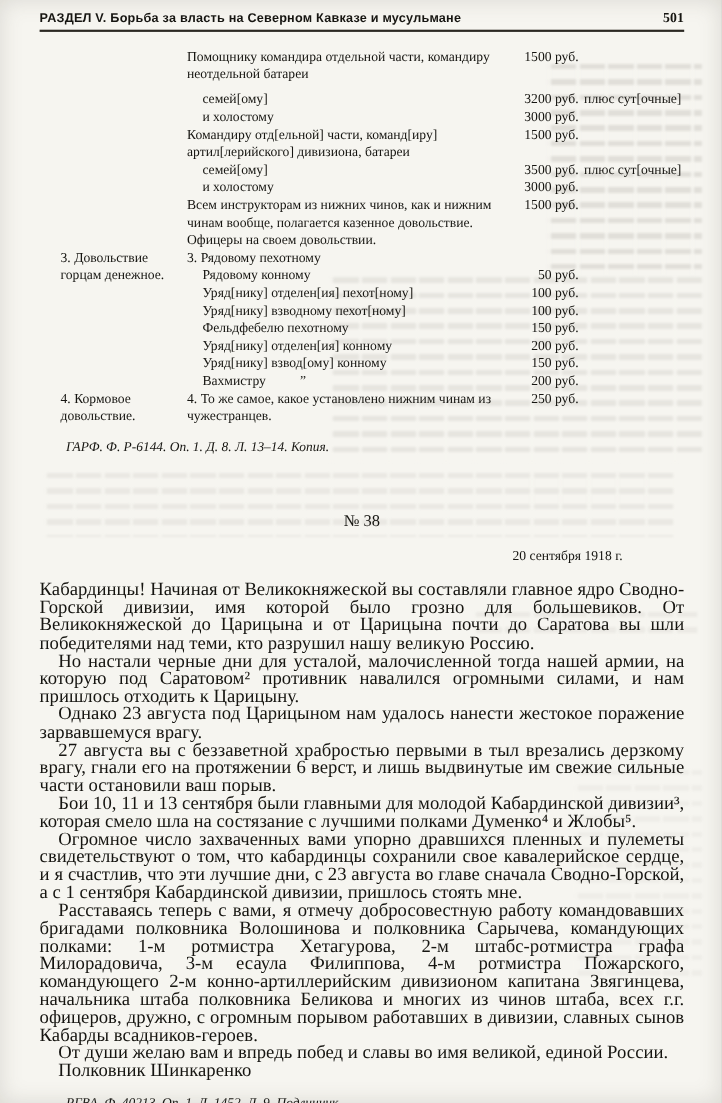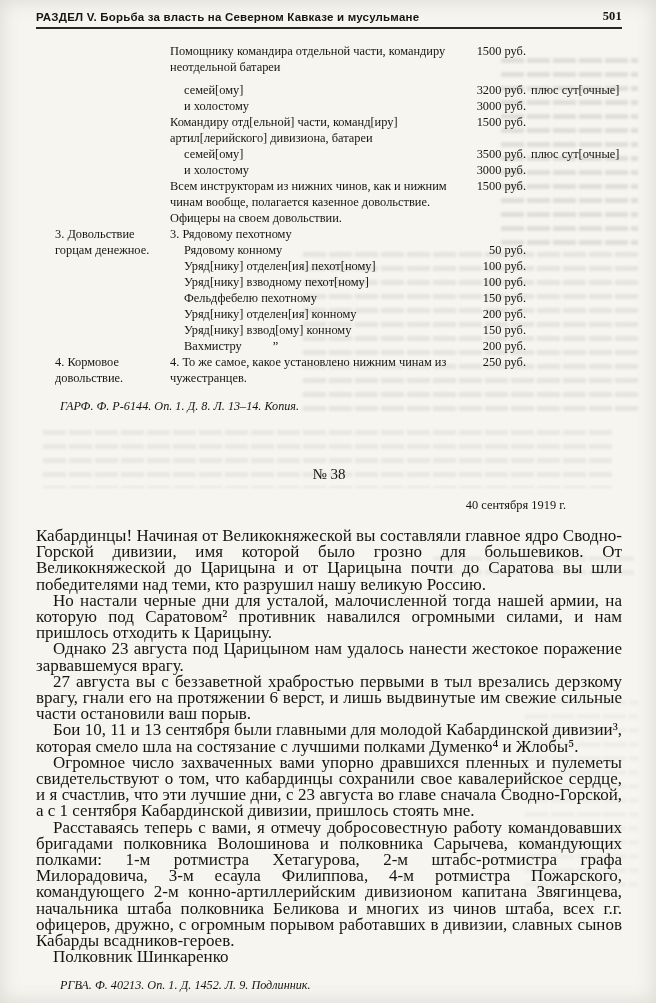--- a/index.html
+++ b/index.html
@@ -162,30 +162,31 @@
 
     </div>
 
     <div class="source">ГАРФ. Ф. Р-6144. Оп. 1. Д. 8. Л. 13–14. Копия.</div>
 
     <div class="doc-head">
       <div>№ 38</div>
     </div>
 
     <div class="dateplace">
-      <div>40 сентября 1919 г.</div>
+      <div>20 сентября 1918 г.</div>
     </div>
 
     <div class="bodytext">
       <p>Кабардинцы! Начиная от Великокняжеской вы составляли главное ядро Сводно-Горской дивизии, имя которой было грозно для большевиков. От Великокняжеской до Царицына и от Царицына почти до Саратова вы шли победителями над теми, кто разрушил нашу великую Россию.</p>
       <p class="ind">Но настали черные дни для усталой, малочисленной тогда нашей армии, на которую под Саратовом² противник навалился огромными силами, и нам пришлось отходить к Царицыну.</p>
       <p class="ind">Однако 23 августа под Царицыном нам удалось нанести жестокое поражение зарвавшемуся врагу.</p>
       <p class="ind">27 августа вы с беззаветной храбростью первыми в тыл врезались дерзкому врагу, гнали его на протяжении 6 верст, и лишь выдвинутые им свежие сильные части остановили ваш порыв.</p>
       <p class="ind">Бои 10, 11 и 13 сентября были главными для молодой Кабардинской дивизии³, которая смело шла на состязание с лучшими полками Думенко⁴ и Жлобы⁵.</p>
       <p class="ind">Огромное число захваченных вами упорно дравшихся пленных и пулеметы свидетельствуют о том, что кабардинцы сохранили свое кавалерийское сердце, и я счастлив, что эти лучшие дни, с 23 августа во главе сначала Сводно-Горской, а с 1 сентября Кабардинской дивизии, пришлось стоять мне.</p>
       <p class="ind">Расставаясь теперь с вами, я отмечу добросовестную работу командовавших бригадами полковника Волошинова и полковника Сарычева, командующих полками: 1-м ротмистра Хетагурова, 2-м штабс-ротмистра графа Милорадовича, 3-м есаула Филиппова, 4-м ротмистра Пожарского, командующего 2-м конно-артиллерийским дивизионом капитана Звягинцева, начальника штаба полковника Беликова и многих из чинов штаба, всех г.г. офицеров, дружно, с огромным порывом работавших в дивизии, славных сынов Кабарды всадников-героев.</p>
+      <p class="ind">От души желаю вам и впредь побед и славы во имя великой, единой России.</p>
       <p class="ind">Полковник Шинкаренко</p>
     </div>
 
     <div class="source">РГВА. Ф. 40213. Оп. 1. Д. 1452. Л. 9. Подлинник.</div>
 
   </div>
 </div>
 
 </body></html>

